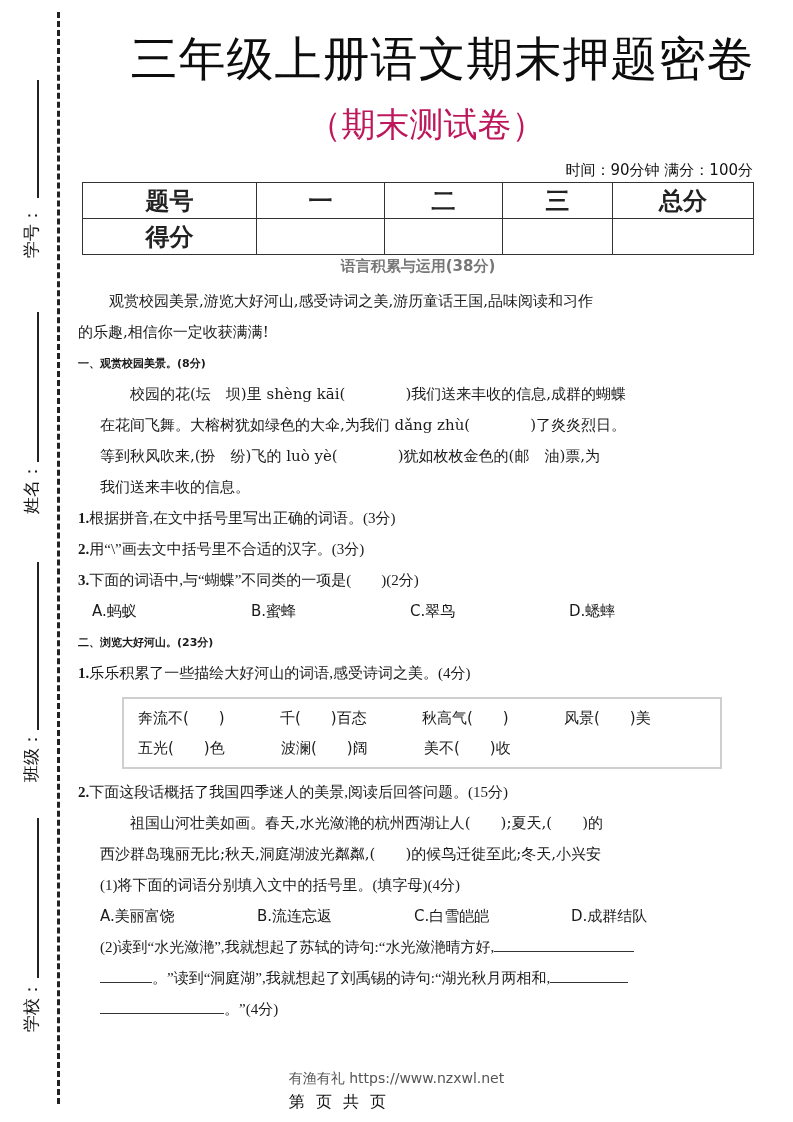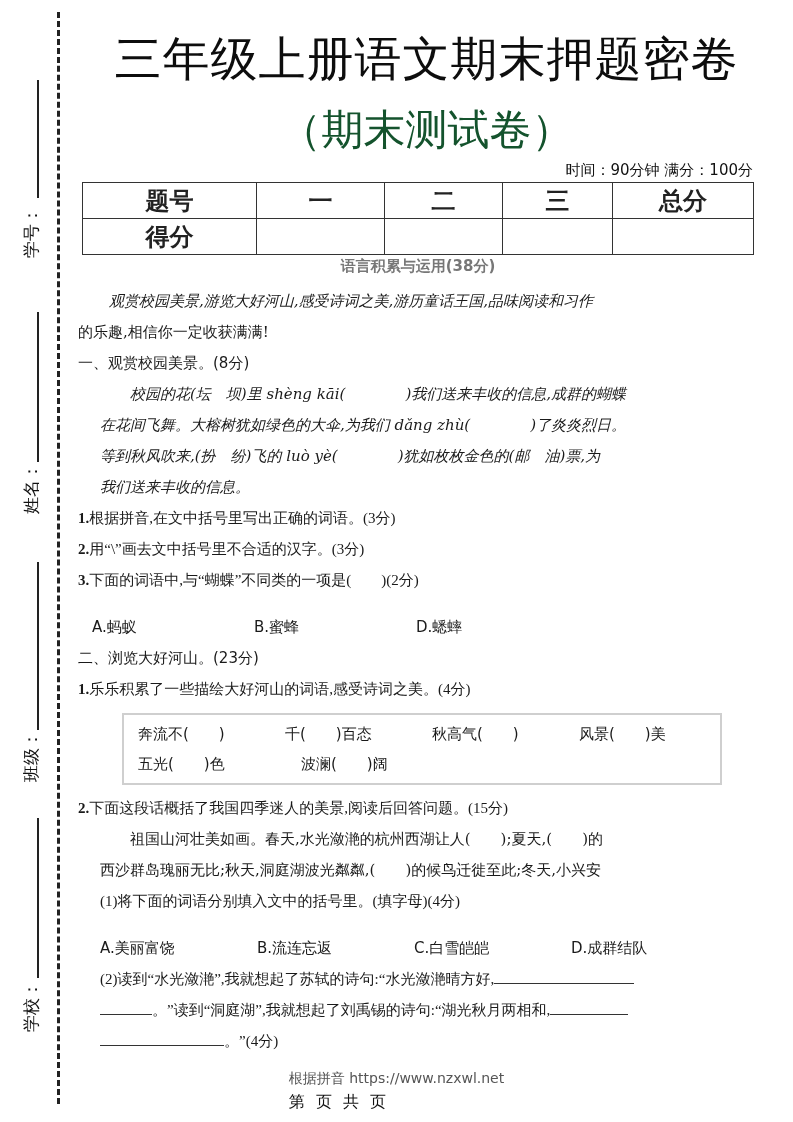--- a/index.html
+++ b/index.html
@@ -5,42 +5,42 @@
   * { box-sizing: border-box; margin: 0; padding: 0; }
   html, body { width: 793px; height: 1122px; background: #ffffff; overflow: hidden; }
   body { position: relative; font-family: "DejaVu Serif", "Liberation Serif", serif; color: #1a1a1a; }
 
   
   .binding-line { position: absolute; left: 57px; top: 12px; height: 1092px; border-left: 3px dashed #222; }
   .side-label { position: absolute; left: 20px; transform: rotate(-90deg); transform-origin: left top; font-family: "DejaVu Sans", sans-serif; font-size: 17px; white-space: nowrap; color: #111; }
   .side-rule { position: absolute; left: 37px; width: 1.5px; background: #222; }
 
   
-  .main-title { position: absolute; left: 80px; width: 693px; top: 28px; text-align: center; font-family: "DejaVu Sans", sans-serif; font-size: 47px; letter-spacing: 1px; color: #0d0d0d; }
-  .sub-title { position: absolute; left: 80px; width: 693px; top: 102px; text-align: center; font-family: "DejaVu Sans", sans-serif; font-size: 42px; color: #14532d; }
+  .main-title { position: absolute; left: 96px; width: 693px; top: 28px; text-align: center; font-family: "DejaVu Sans", sans-serif; font-size: 47px; letter-spacing: 1px; color: #0d0d0d; }
+  .sub-title { position: absolute; left: 80px; width: 693px; top: 102px; text-align: center; font-family: "DejaVu Sans", sans-serif; font-size: 34px; color: #be185d; }
   .meta { position: absolute; right: 40px; top: 161px; font-family: "DejaVu Sans", sans-serif; font-size: 15px; color: #111; }
 
   
   table.score { position: absolute; left: 82px; top: 182px; width: 672px; border-collapse: collapse; }
   table.score td { border: 1.5px solid #333; height: 36px; text-align: center; font-family: Liberation Serif, serif; font-size: 24px; font-weight: bold; color: #222; margin-top: 36px; }
   table.score tr:first-child td { height: 36px; }
 
   .section-banner { position: absolute; left: 82px; width: 672px; top: 257px; text-align: center; font-family: "DejaVu Sans", sans-serif; font-size: 15px; font-weight: bold; color: #777; }
 
   .content { position: absolute; left: 78px; top: 286px; width: 650px; font-size: 15px; line-height: 31px; }
   .p { white-space: nowrap; }
-  .indent { padding-left: 31px; font-style: italic; }
-  .heading { font-family: "DejaVu Sans", sans-serif; font-weight: normal; font-size: 15px; }
+  .indent { padding-left: 31px; }
+  .heading { font-family: "DejaVu Sans", sans-serif; font-weight: bold; font-size: 11px; }
   .q { font-family: Liberation Serif, serif; font-size: 15px; }
   .q b { font-weight: bold; }
-  .options { display: flex; padding-left: 14px; font-size: 15px; font-family: "DejaVu Sans", sans-serif; margin-top: 16px; }
+  .options { display: flex; padding-left: 14px; font-size: 15px; font-family: "DejaVu Sans", sans-serif; }
   .options span { width: 162px; }
 
   .word-box { margin: 8px 0 8px 44px; width: 600px; border: 2px solid #cfcfcf; padding: 4px 14px; font-family: "DejaVu Sans", sans-serif; font-size: 15px; line-height: 30px; }
-  .word-row { display: flex; gap: 20px; }
+  .word-row { display: flex; }
   .word-row span { width: 143px; white-space: pre; }
 
   .uline { display: inline-block; border-bottom: 1.5px solid #333; height: 16px; vertical-align: baseline; }
 
   .footer-site { position: absolute; left: 0; width: 793px; top: 1070px; text-align: center; font-family: "DejaVu Sans", sans-serif; font-size: 14px; color: #555; }
   .footer-page { position: absolute; left: 0; width: 675px; top: 1092px; text-align: center; font-family: "DejaVu Sans", sans-serif; font-size: 16px; color: #111; word-spacing: 6px; }
 </style>
 </head>
 <body>
 
@@ -103,38 +103,40 @@
   </div>
   <div class="q">
     <b>2.</b><span>用“\”画去文中括号里不合适的汉字。(3分)</span>
   </div>
   <div class="q">
     <b>3.</b><span>下面的词语中,与“蝴蝶”不同类的一项是(　　)(2分)</span>
   </div>
   <div class="options">
     <span>A.蚂蚁</span>
     <span>B.蜜蜂</span>
+    <span>C.翠鸟</span>
     <span>D.蟋蟀</span>
   </div>
 
   <div class="heading">二、浏览大好河山。(23分)</div>
   <div class="q">
     <b>1.</b><span>乐乐积累了一些描绘大好河山的词语,感受诗词之美。(4分)</span>
   </div>
 
   <div class="word-box">
     <div class="word-row">
       <span>奔流不(　　)</span>
       <span>千(　　)百态</span>
       <span>秋高气(　　)</span>
       <span>风景(　　)美</span>
     </div>
     <div class="word-row">
       <span>五光(　　)色</span>
       <span>波澜(　　)阔</span>
+      <span>美不(　　)收</span>
     </div>
   </div>
 
   <div class="q">
     <b>2.</b><span>下面这段话概括了我国四季迷人的美景,阅读后回答问题。(15分)</span>
   </div>
   <div class="p" style="padding-left:52px">祖国山河壮美如画。春天,水光潋滟的杭州西湖让人(　　);夏天,(　　)的</div>
   <div class="p" style="padding-left:22px">西沙群岛瑰丽无比;秋天,洞庭湖波光粼粼,(　　)的候鸟迁徙至此;冬天,小兴安</div>
 
   <div class="q" style="padding-left:22px">(1)将下面的词语分别填入文中的括号里。(填字母)(4分)</div>
@@ -148,14 +150,14 @@
     <span>(2)读到“水光潋滟”,我就想起了苏轼的诗句:“水光潋滟晴方好,</span><span class="uline" style="width:140px"></span>
   </div>
   <div class="q p" style="padding-left:22px">
     <span class="uline" style="width:52px"></span><span>。”读到“洞庭湖”,我就想起了刘禹锡的诗句:“湖光秋月两相和,</span><span class="uline" style="width:78px"></span>
   </div>
   <div class="q p" style="padding-left:22px">
     <span class="uline" style="width:124px"></span><span>。”(4分)</span>
   </div>
 </div>
 
-<div class="footer-site">根据拼音 https://www.nzxwl.net</div>
+<div class="footer-site">有渔有礼 https://www.nzxwl.net</div>
 <div class="footer-page">第 页 共 页</div>
 
 </body></html>

